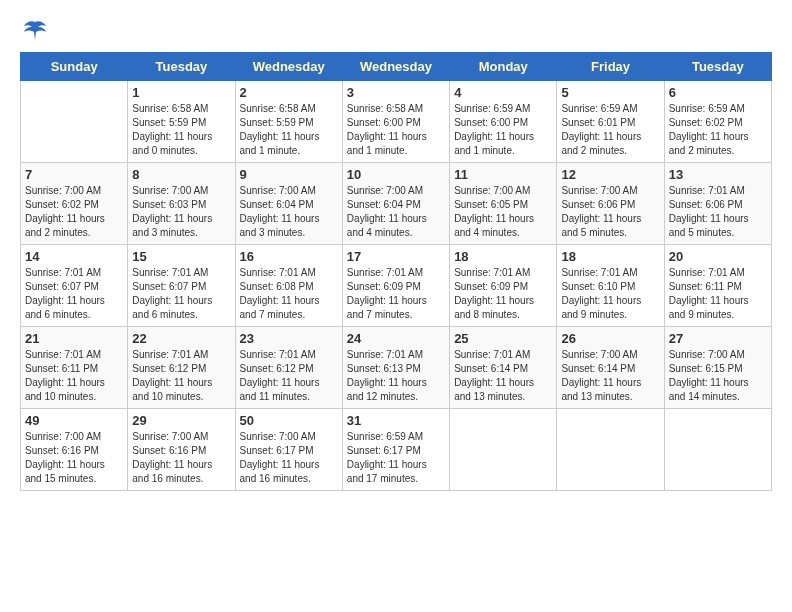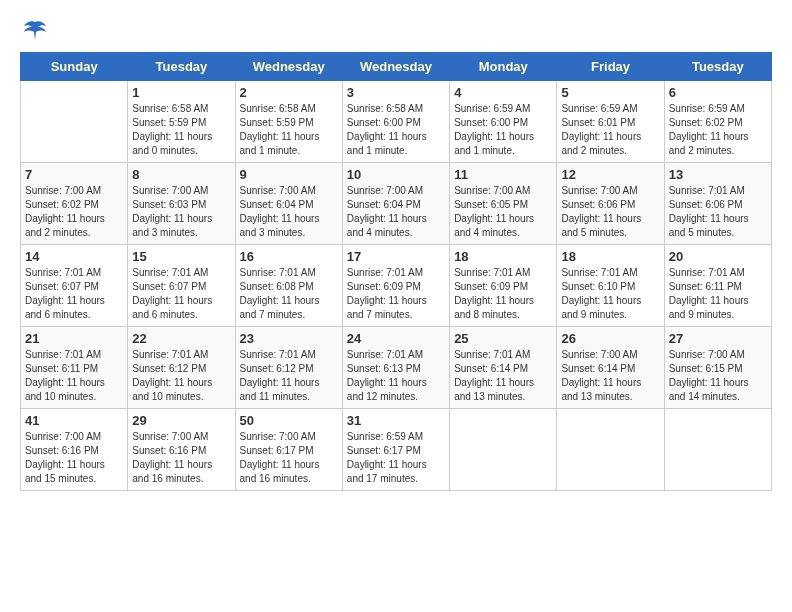--- a/index.html
+++ b/index.html
@@ -223,21 +223,21 @@
             <div class="day-number">26</div>
             <div class="cell-info">Sunrise: 7:00 AM<br>Sunset: 6:14 PM<br>Daylight: 11 hours<br>and 13 minutes.</div>
           </td>
           <td>
             <div class="day-number">27</div>
             <div class="cell-info">Sunrise: 7:00 AM<br>Sunset: 6:15 PM<br>Daylight: 11 hours<br>and 14 minutes.</div>
           </td>
         </tr>
         <tr>
           <td>
-            <div class="day-number">41</div>
+            <div class="day-number">49</div>
             <div class="cell-info">Sunrise: 7:00 AM<br>Sunset: 6:16 PM<br>Daylight: 11 hours<br>and 15 minutes.</div>
           </td>
           <td>
             <div class="day-number">29</div>
             <div class="cell-info">Sunrise: 7:00 AM<br>Sunset: 6:16 PM<br>Daylight: 11 hours<br>and 16 minutes.</div>
           </td>
           <td>
             <div class="day-number">50</div>
             <div class="cell-info">Sunrise: 7:00 AM<br>Sunset: 6:17 PM<br>Daylight: 11 hours<br>and 16 minutes.</div>
           </td>

